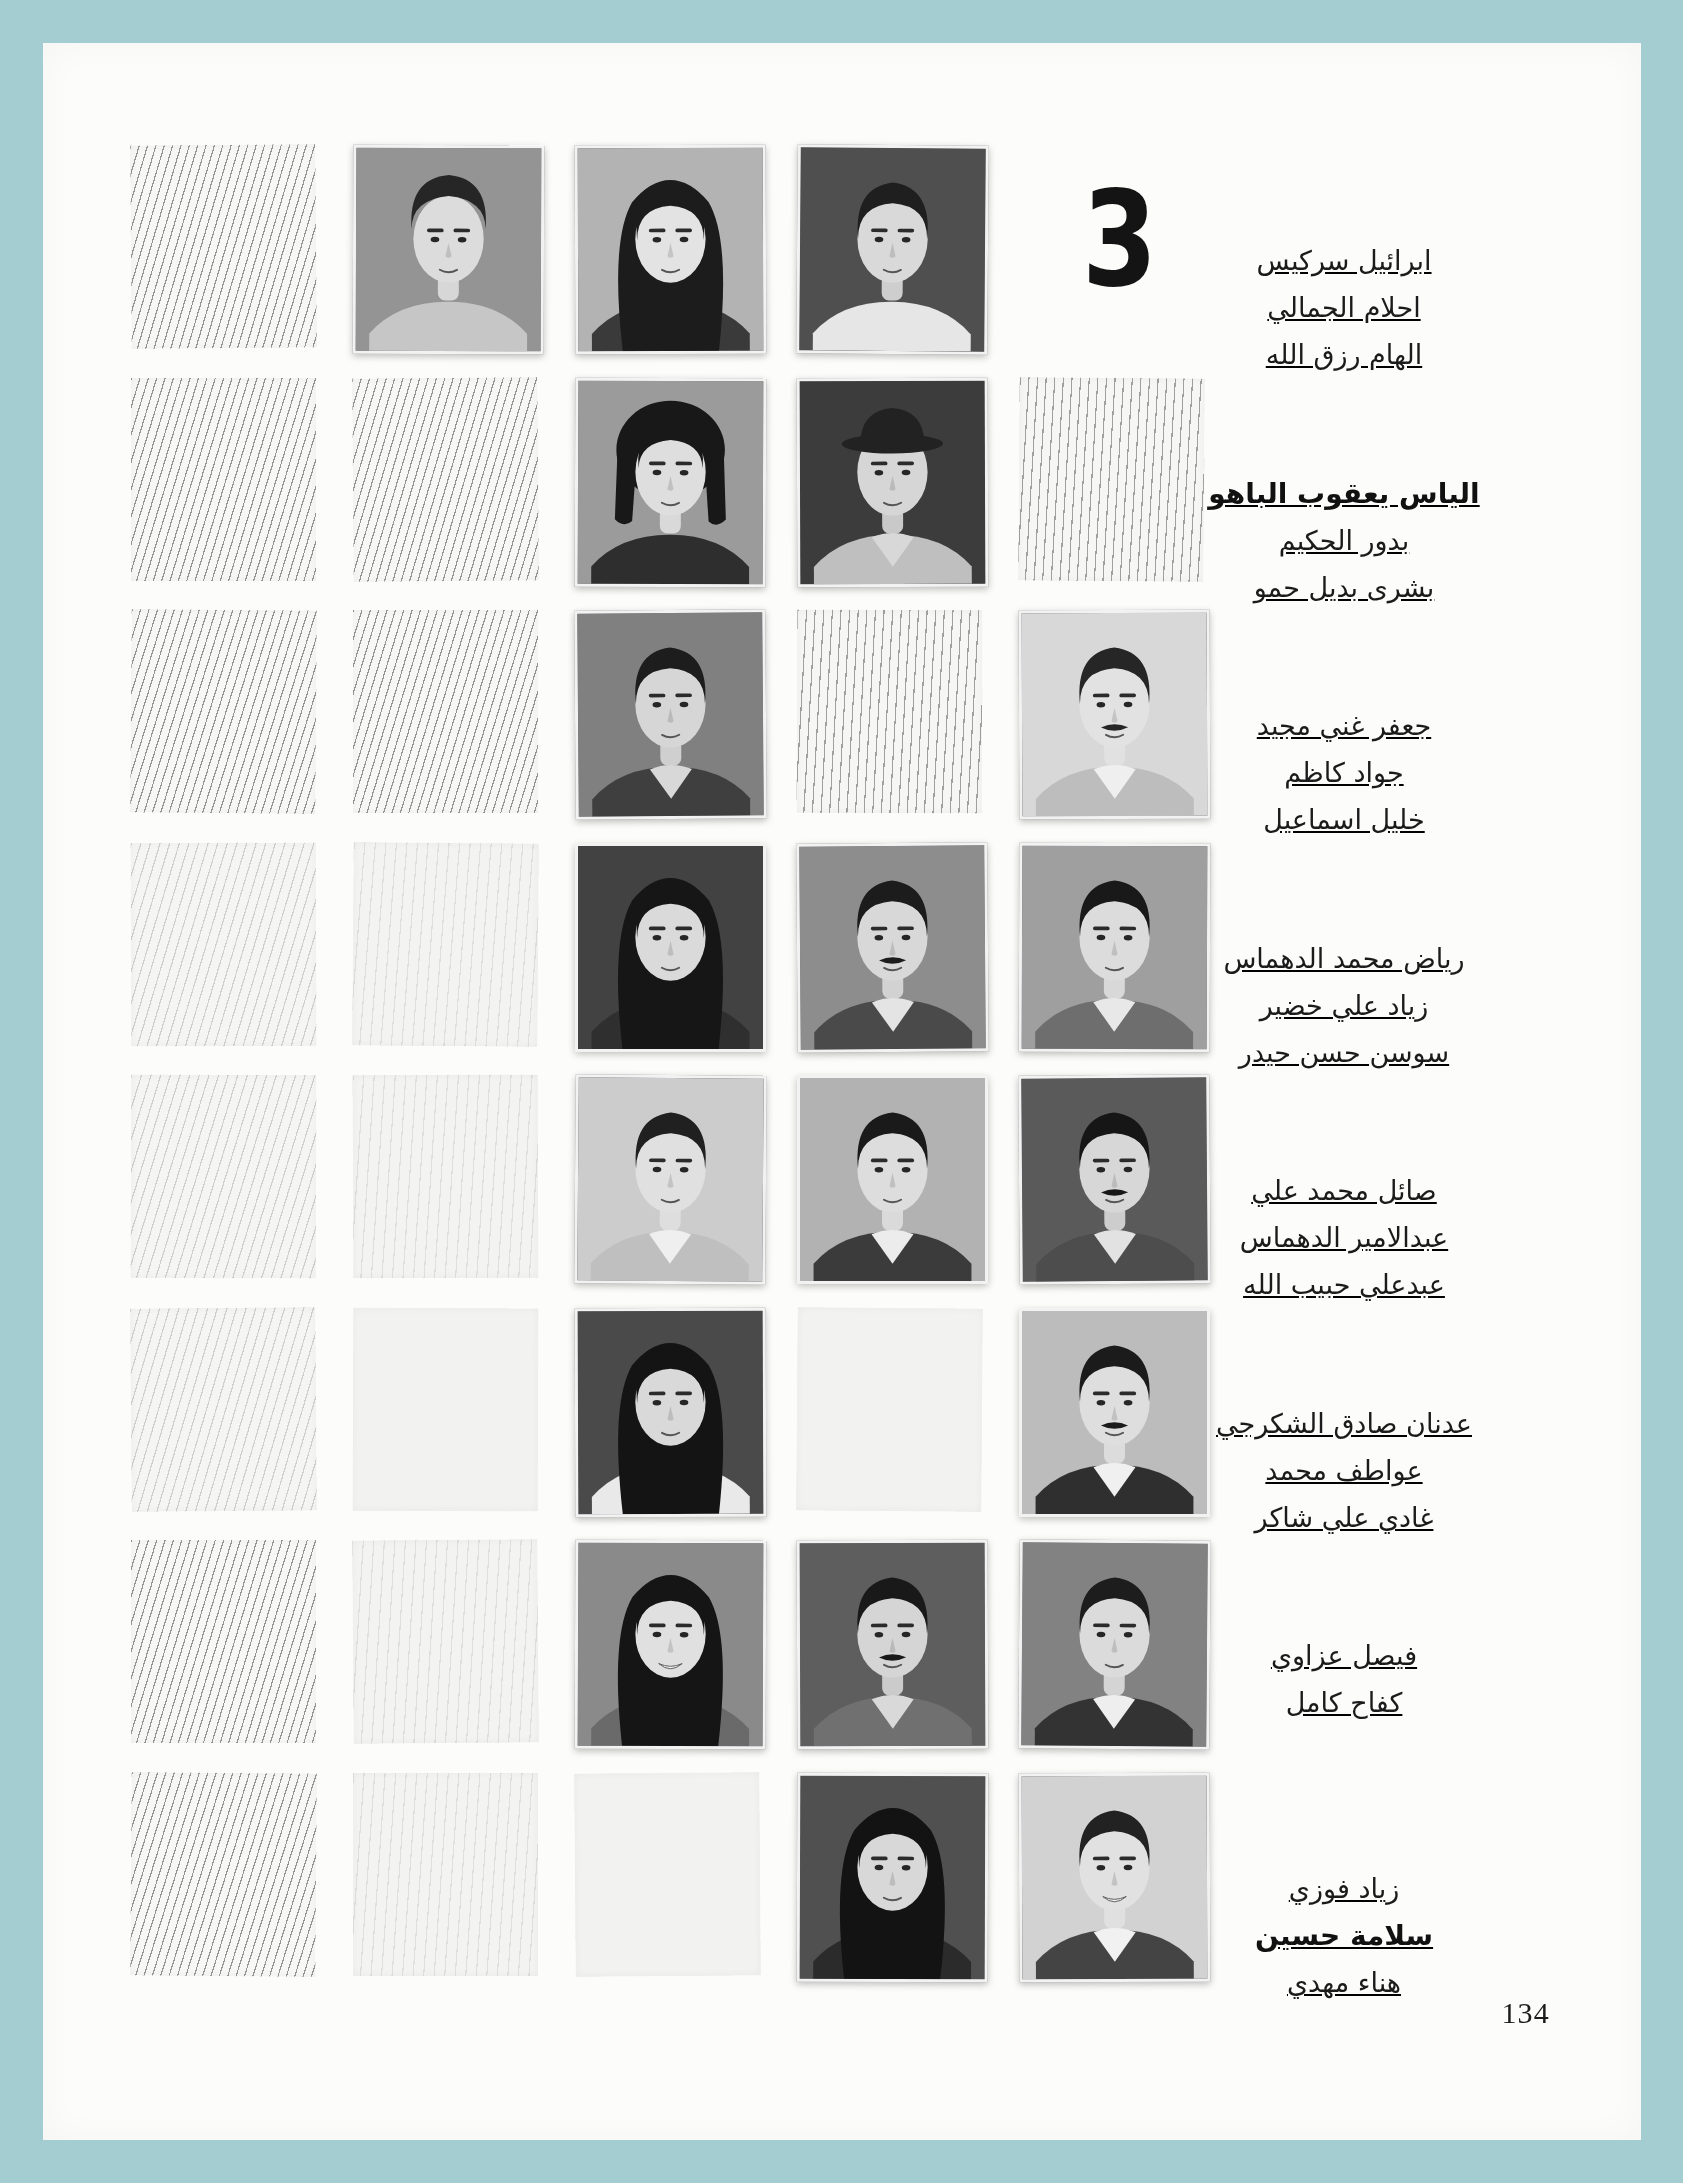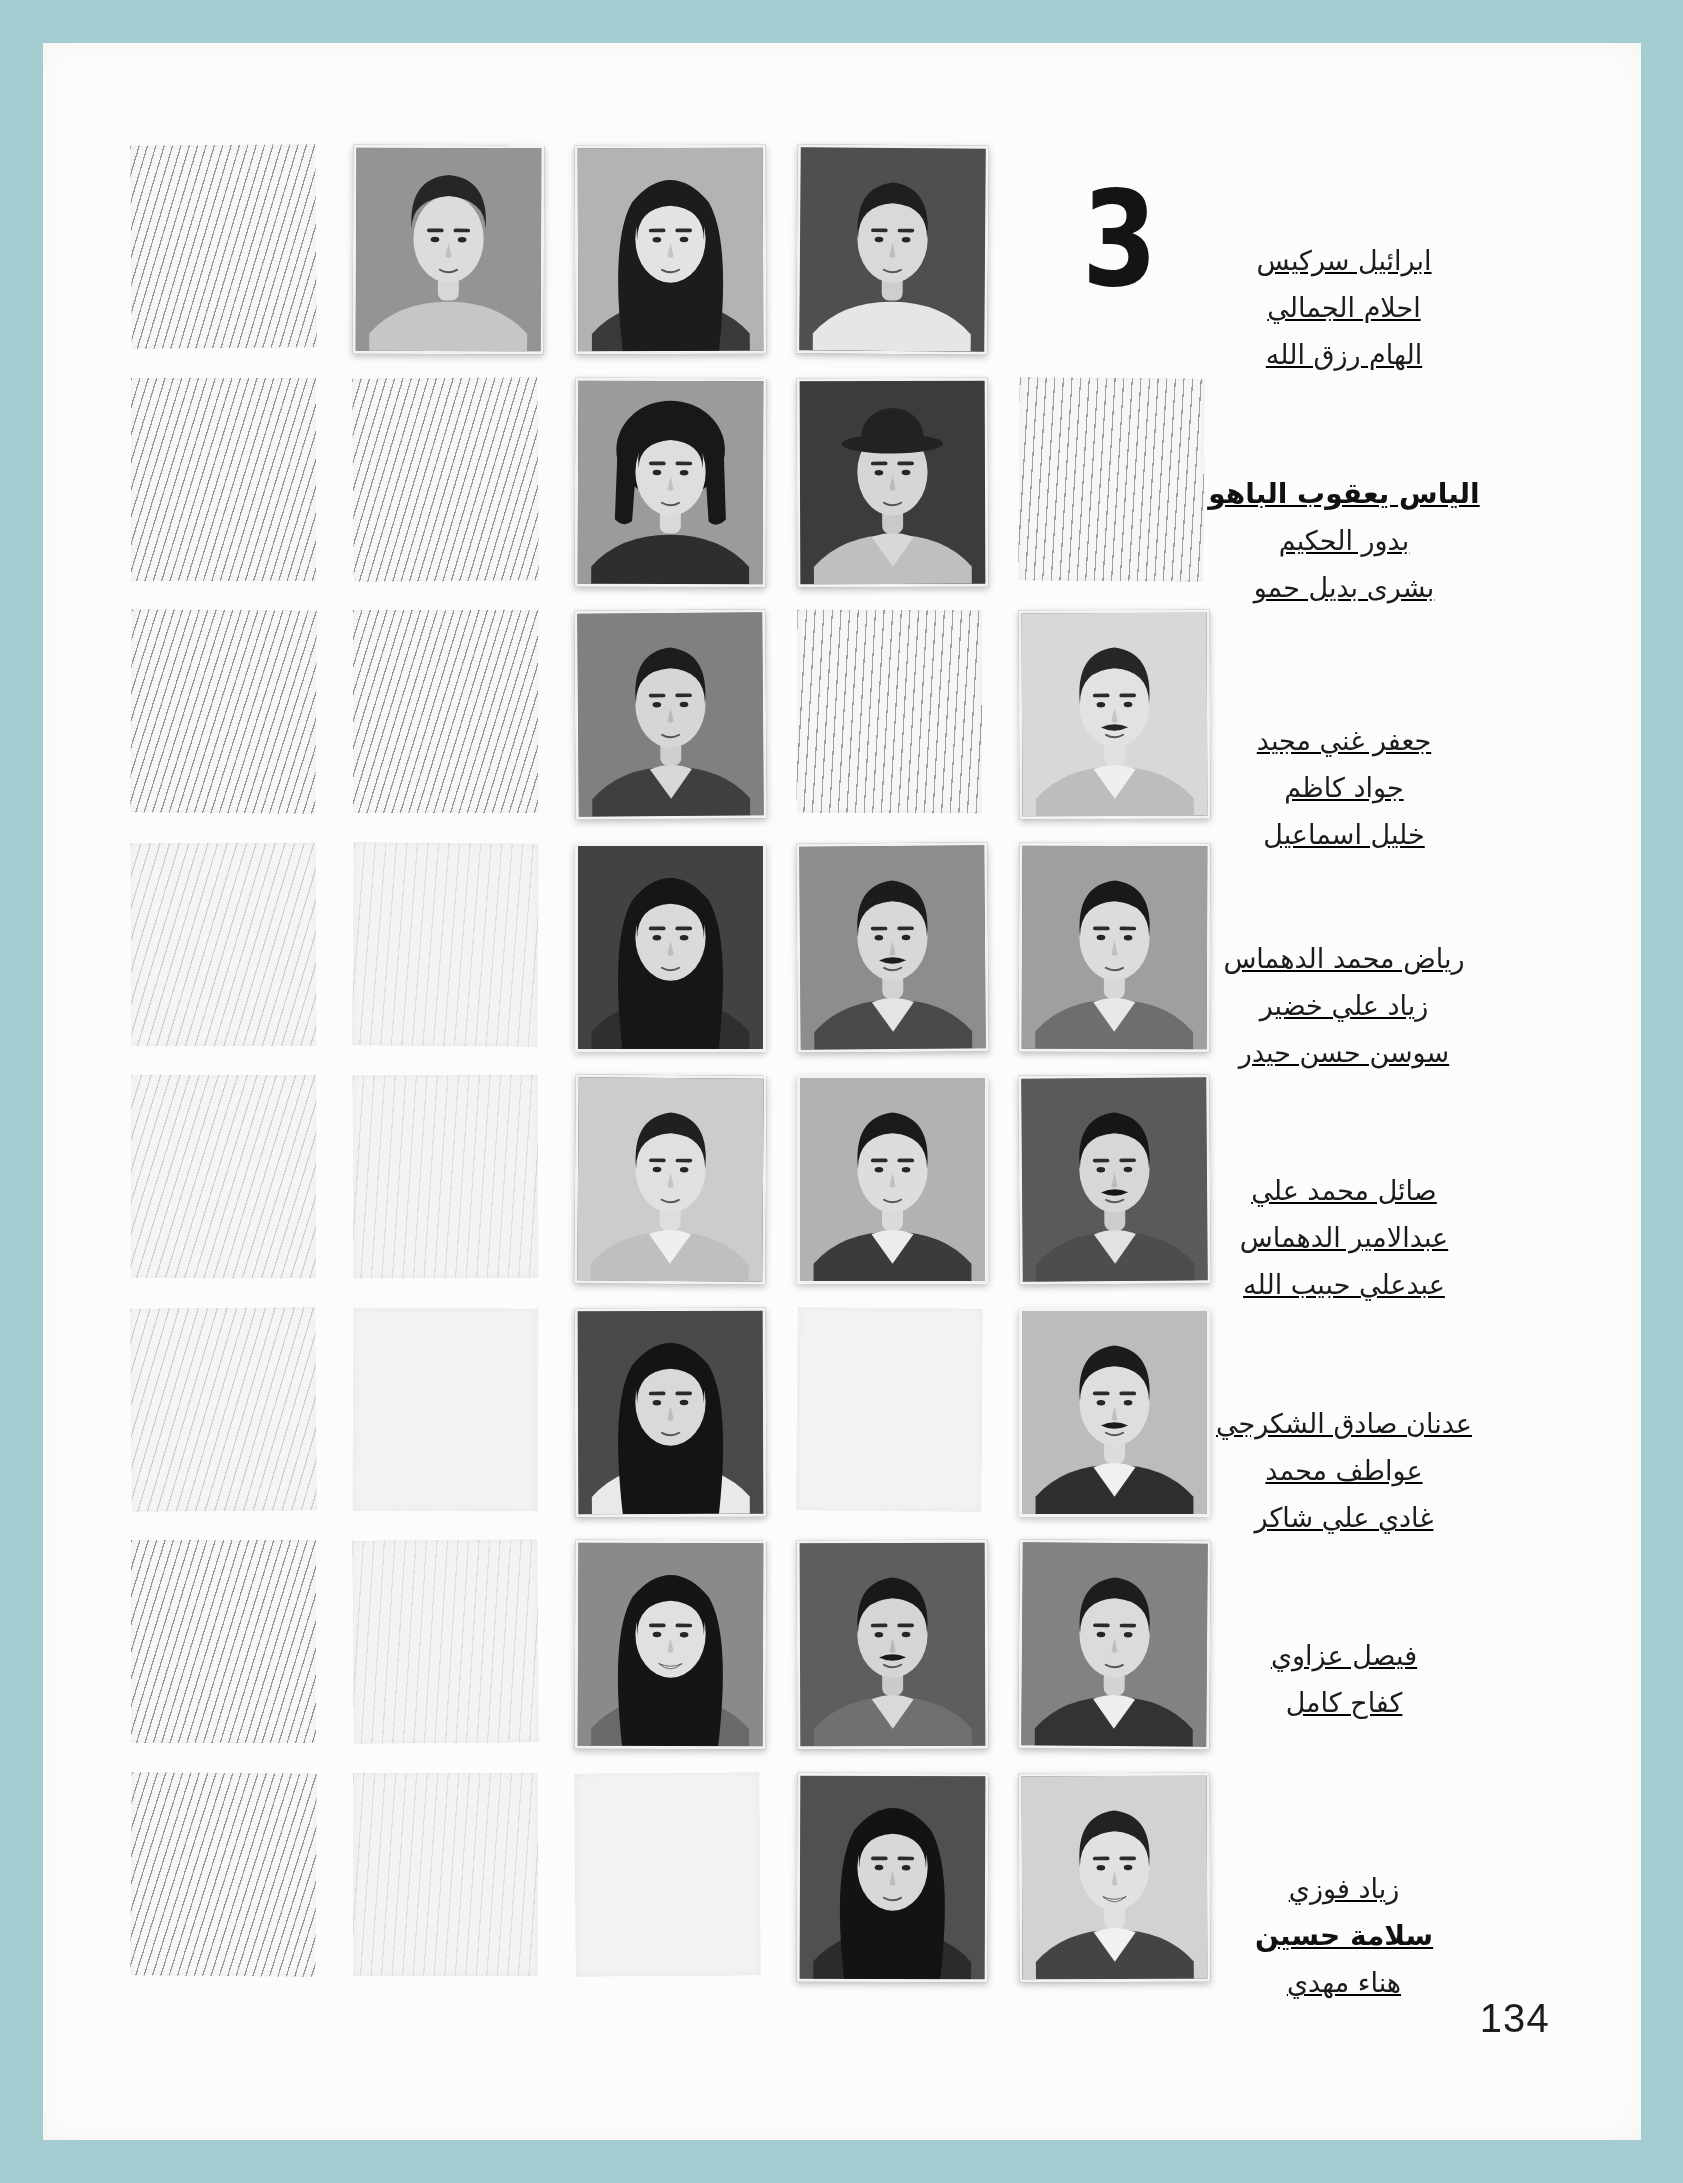--- a/index.html
+++ b/index.html
@@ -59,22 +59,22 @@
     direction:rtl;text-align:center;text-decoration:underline;
   }
   .name-line{
     font-family:"DejaVu Sans",sans-serif;
     font-size:27px;line-height:47px;color:#1b1b1b;
     white-space:nowrap;
   }
   .name-line.bold{font-weight:bold;font-size:28px;color:#111;}
   .page-number{
     position:absolute;right:91px;top:1953px;
-    font-family:Liberation Sans, sans-serif;
-    font-size:40px;color:#1c1c1c;letter-spacing:1.2px;
+    font-family:Liberation Serif, serif;
+    font-size:30px;color:#1c1c1c;letter-spacing:1.2px;
   }
 </style>
 </head>
 <body>
 
 <div class="page">
   <div class="photo-grid">
       <div class="cell ph stripes-diag-strong" style="grid-area: 1 / 1; transform: rotate(-0.44deg);"></div>
       <div class="cell photo" style="grid-area: 1 / 2; transform: rotate(0.22deg);">
         <svg viewBox="0 0 300 330" preserveAspectRatio="none" xmlns="http://www.w3.org/2000/svg">
@@ -446,21 +446,21 @@
       <div class="name-group" style="top: 194px;">
         <div class="name-line">ابرائيل سركيس</div>
         <div class="name-line">احلام الجمالي</div>
         <div class="name-line">الهام رزق الله</div>
       </div>
       <div class="name-group" style="top: 427px;">
         <div class="name-line bold">الياس يعقوب الباهو</div>
         <div class="name-line">بدور الحكيم</div>
         <div class="name-line">بشرى بديل حمو</div>
       </div>
-      <div class="name-group" style="top: 659px; margin-top: 15px;">
+      <div class="name-group" style="top: 659px;">
         <div class="name-line">جعفر غني مجيد</div>
         <div class="name-line">جواد كاظم</div>
         <div class="name-line">خليل اسماعيل</div>
       </div>
       <div class="name-group" style="top: 892px;">
         <div class="name-line">رياض محمد الدهماس</div>
         <div class="name-line">زياد علي خضير</div>
         <div class="name-line">سوسن حسن حيدر</div>
       </div>
       <div class="name-group" style="top: 1124px;">

